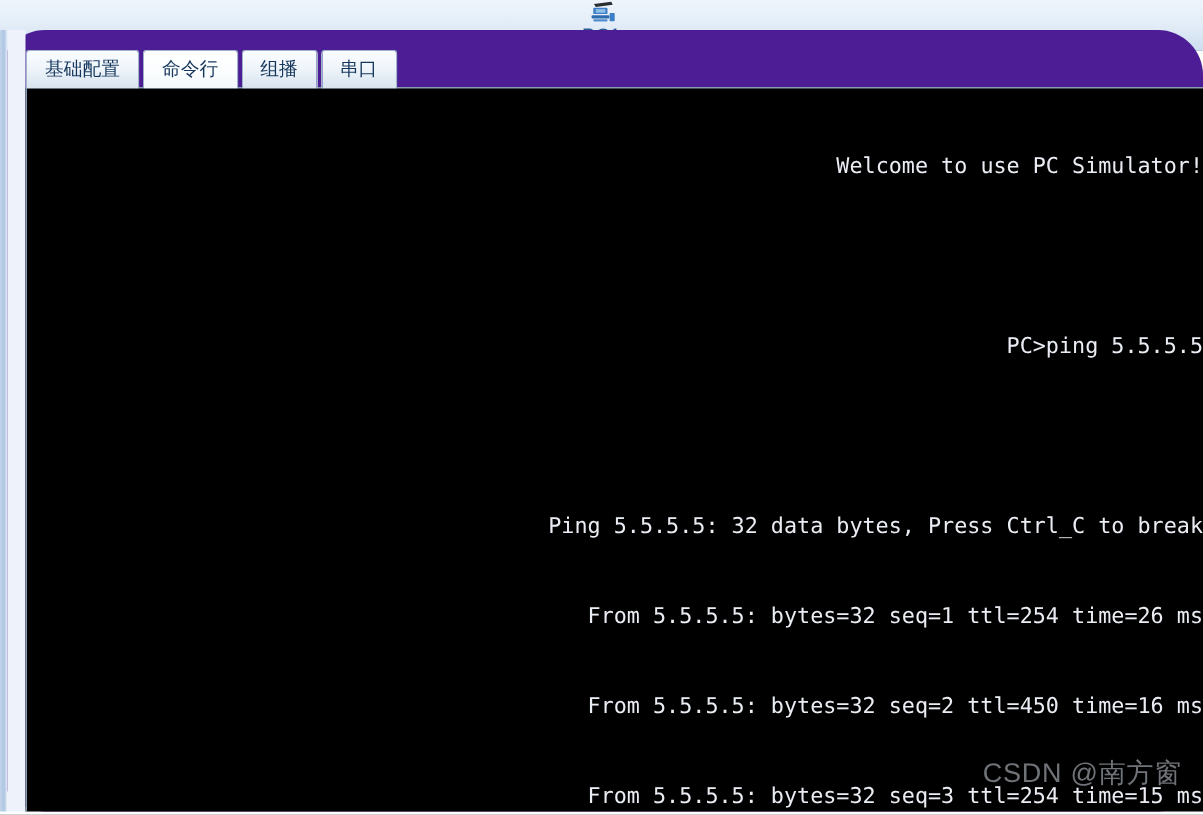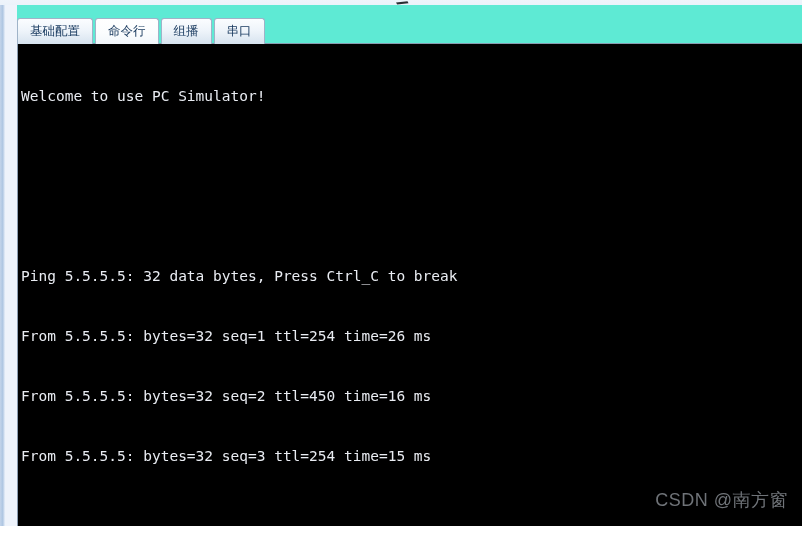--- a/index.html
+++ b/index.html
@@ -42,25 +42,26 @@
     font-size: 13px;
     color: #2b5f96;
     letter-spacing: 0.2px;
     line-height: 16px;
     white-space: nowrap;
   }
 
   
   #window-body {
     position: absolute;
-    left: 0; top: 5px;
+    left: 0; top: 20px;
     width: 802px;
     height: 521px;
-    background: #5eead4;
-    box-sizing: border-box;
+    background: #4c1d95;
+    box-sizing: border-box;
+    border-radius: 30px;
   }
   
   #left-rail {
     position: absolute;
     left: 0; top: 0;
     width: 5px;
     height: 521px;
     background: linear-gradient(to right, #c3d4ea 0%, #aec6e2 55%, #e9f0fa 100%);
   }
   #left-pad {
@@ -111,20 +112,21 @@
     left: 17px;
     top: 38px;
     width: 785px;
     height: 483px;
     background: #000000;
     border-top: 1px solid #8a9cb0;
     border-left: 1px solid #8a9cb0;
     box-sizing: border-box;
     overflow: hidden;
     cursor: text;
+    text-align: right;
   }
   #console {
     position: absolute;
     left: 3px;
     top: 2px;
     right: 0;
     bottom: 0;
     font-family: "DejaVu Sans Mono", "Liberation Mono", monospace;
     font-size: 14.5px;
     line-height: 20px;
@@ -187,20 +189,21 @@
       </div>
       <div class="tab">
         <span>串口</span>
       </div>
     </div>
 
     <div id="terminal">
       <div id="console">
         <div class="cline">Welcome to use PC Simulator!</div>
         <div class="cline blank"></div>
+        <div class="cline">PC&gt;ping 5.5.5.5</div>
         <div class="cline blank"></div>
         <div class="cline">Ping 5.5.5.5: 32 data bytes, Press Ctrl_C to break</div>
         <div class="cline">From 5.5.5.5: bytes=32 seq=1 ttl=254 time=26 ms</div>
         <div class="cline">From 5.5.5.5: bytes=32 seq=2 ttl=450 time=16 ms</div>
         <div class="cline">From 5.5.5.5: bytes=32 seq=3 ttl=254 time=15 ms</div>
         
         
         
         
         

